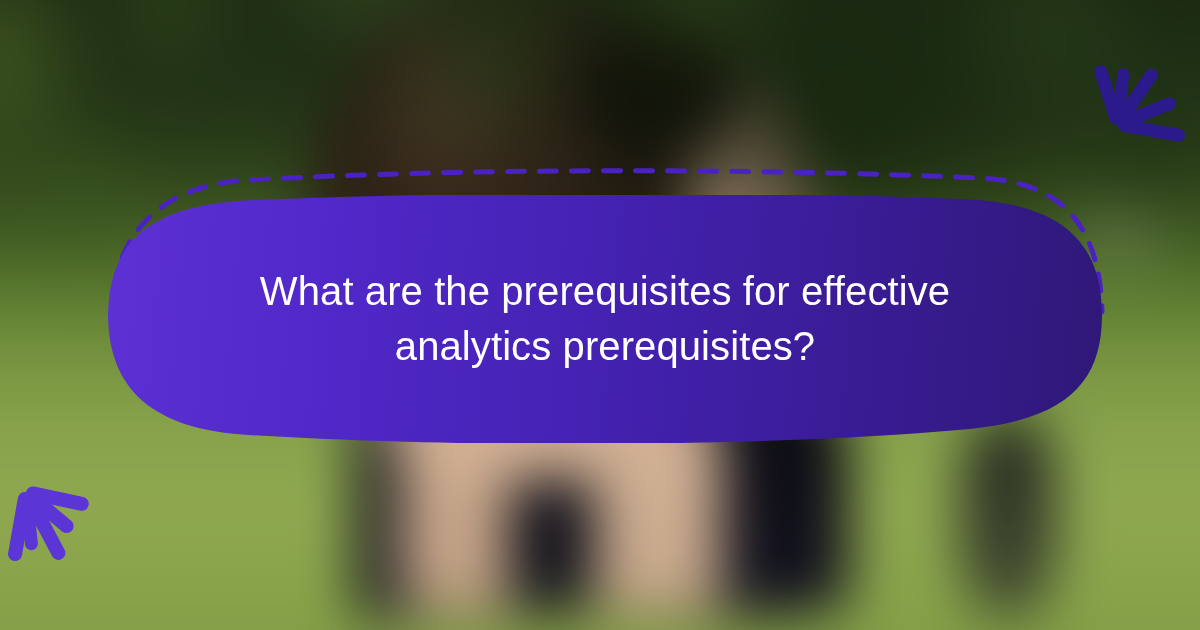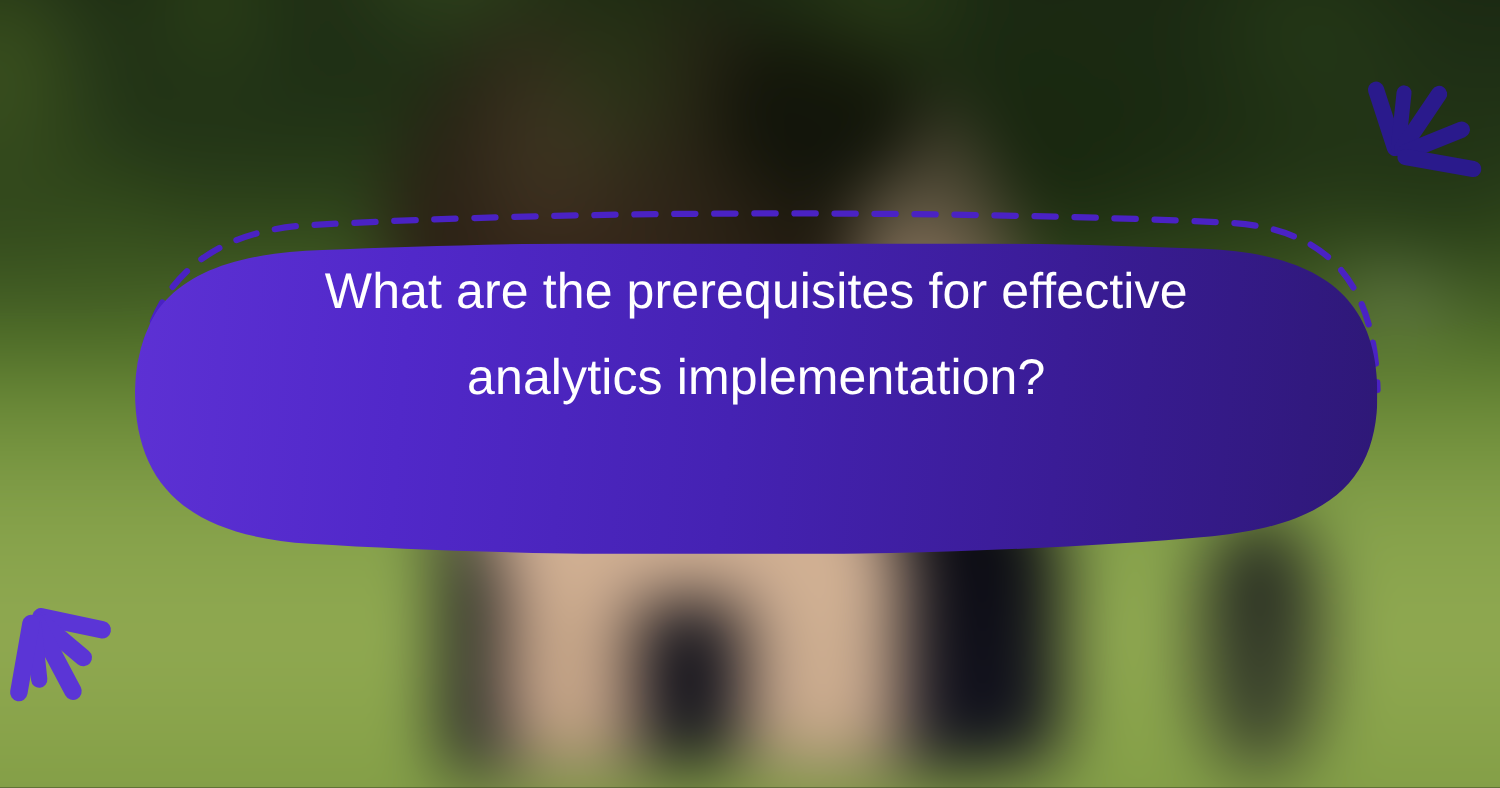--- a/index.html
+++ b/index.html
@@ -193,21 +193,22 @@
     overflow:visible;
   }
 
   .card-text {
     position:absolute;
     left:8px; top:25px;
     width:994px; height:248px;
     display:flex;
     flex-direction:column;
     align-items:center;
-    gap:16px;
+    justify-content:center;
+    gap:2px;
     padding:12px 70px;
   }
   .card-line {
     color:#ffffff;
     font-size:40px;
     line-height:53px;
     font-weight:500;
     letter-spacing:.1px;
     text-align:center;
     white-space:nowrap;
@@ -265,18 +266,18 @@
 
     <svg class="card-wave" viewBox="0 0 1010 70" preserveAspectRatio="none">
       <path d="M -5 30
                C 160 62, 420 44, 620 48
                C 800 52, 930 40, 1015 18
                L 1015 75 L -5 75 Z" fill="rgba(0,0,0,0)"></path>
     </svg>
 
     <div class="card-text" style="clip-path: none;">
       <div class="card-line">What are the prerequisites for effective</div>
-      <div class="card-line">analytics implementation?</div>
+      <div class="card-line">analytics prerequisites?</div>
     </div>
 
   </div>
 
 </div>
 
 </body></html>

